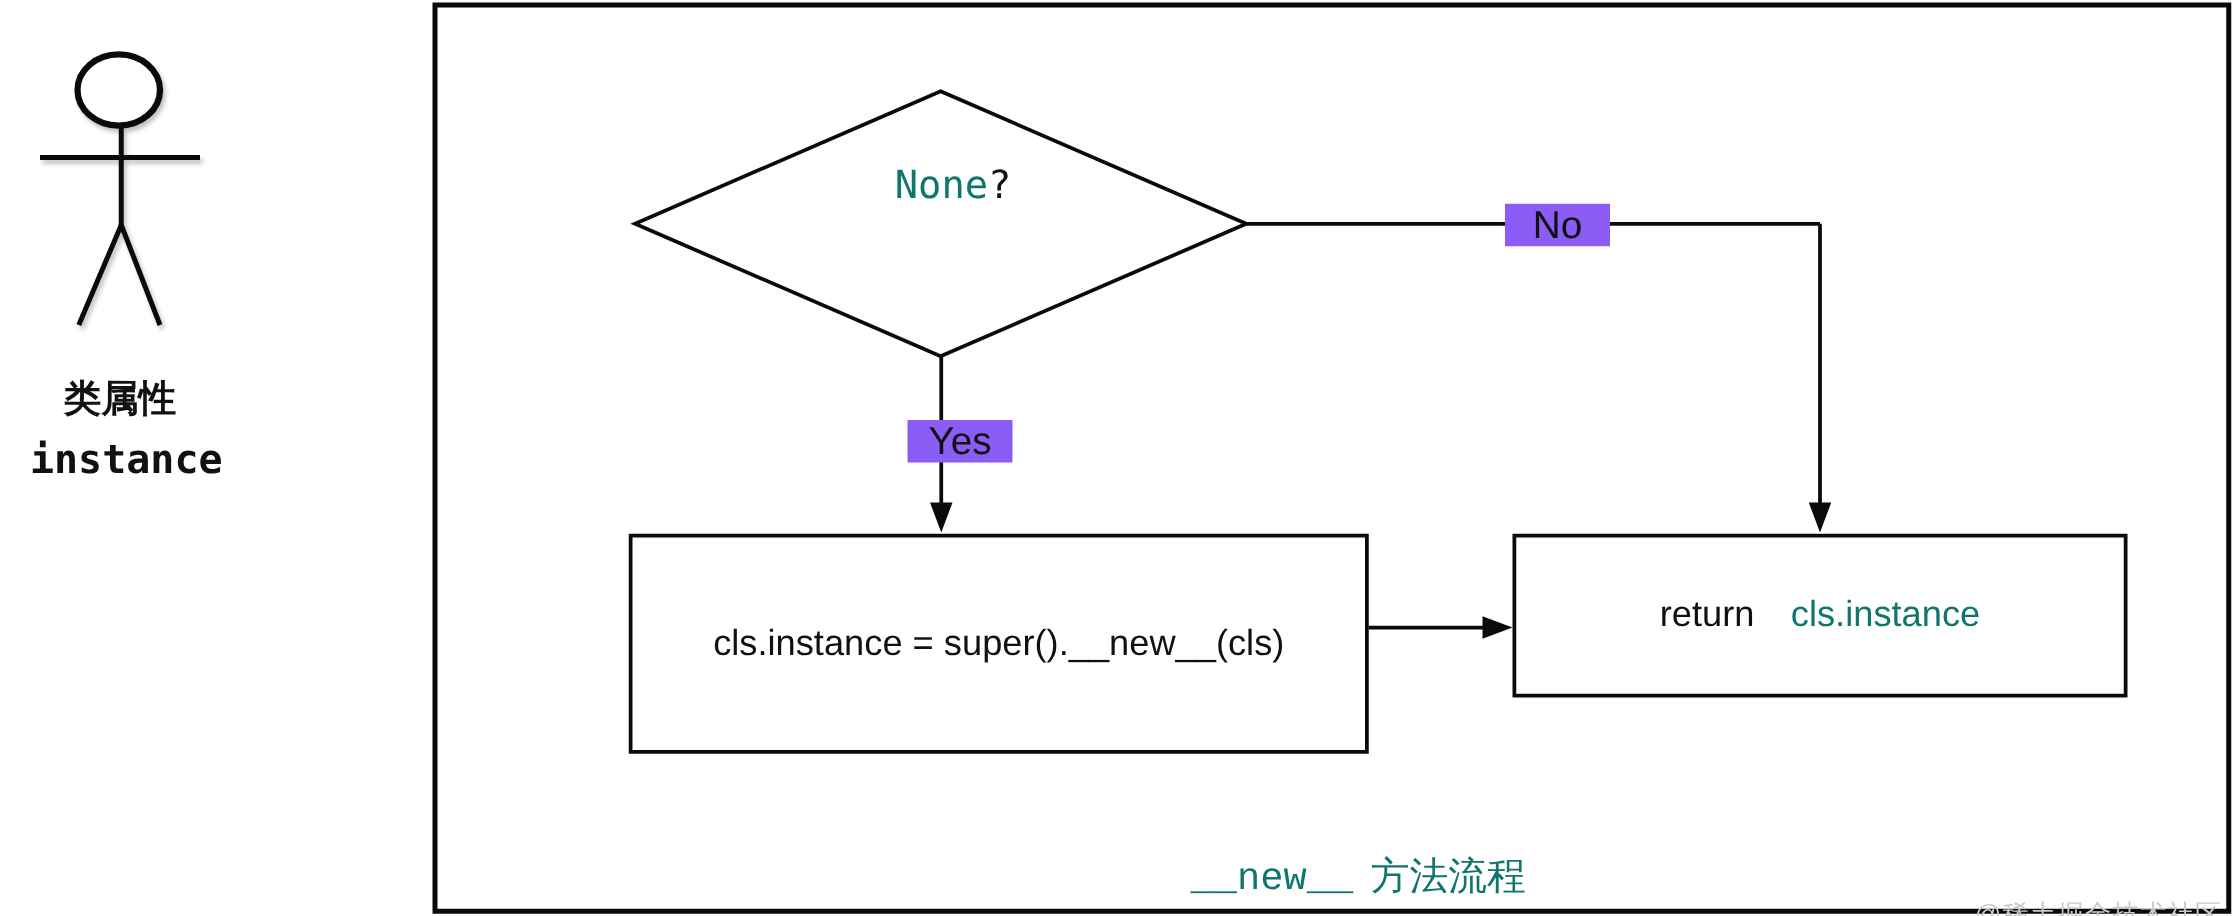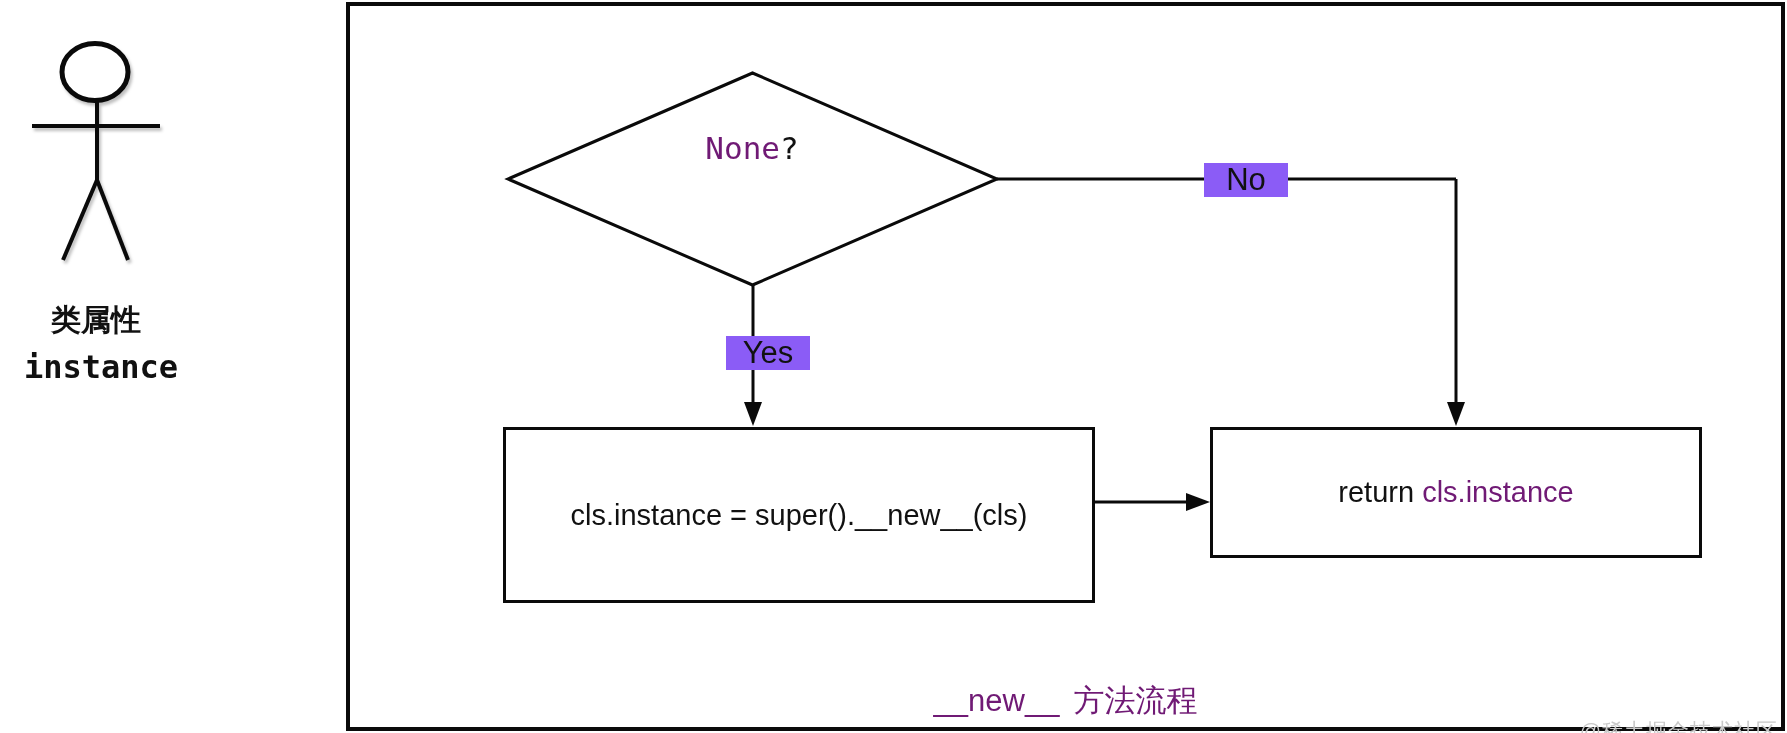--- a/index.html
+++ b/index.html
@@ -31,23 +31,23 @@
 
   .diamond-label{left:552px;top:130px;width:400px;text-align:center;
         font-family:"DejaVu Sans Mono",monospace;font-size:31px;line-height:36px;}
 
   .edge-label{background:#8b5cf6;font-size:31px;line-height:34px;
               padding:0 10px;text-align:center;}
   .yes-label{left:726px;top:336px;width:84px;box-sizing:border-box;}
   .no-label{left:1204px;top:163px;width:84px;box-sizing:border-box;}
 
   .caption{left:346px;top:680px;width:1439px;text-align:center;font-size:31px;}
-  .caption .code{font-family:Liberation Sans, sans-serif;margin-right:14px;}
+  .caption .code{font-family:Liberation Mono, monospace;margin-right:14px;}
 
-  .red{color:#701a75;}
+  .red{color:#0f766e;margin-left:21px;}
   .watermark{right:9px;top:697px;font-size:21px;color:#c9c9c9;letter-spacing:1px;margin-top:20px;}
 </style>
 </head>
 <body>
 
 <svg id="figure-svg" class="abs" width="180" height="240" viewBox="10 35 180 240">
   <ellipse cx="95" cy="72" rx="33" ry="28.5" fill="#ffffff" stroke="#0a0a0a" stroke-width="5"></ellipse>
   <line x1="97" y1="100" x2="97" y2="183" stroke="#0a0a0a" stroke-width="4"></line>
   <line x1="32" y1="126" x2="160" y2="126" stroke="#0a0a0a" stroke-width="4"></line>
   <line x1="97" y1="180" x2="63" y2="260" stroke="#0a0a0a" stroke-width="4"></line>

